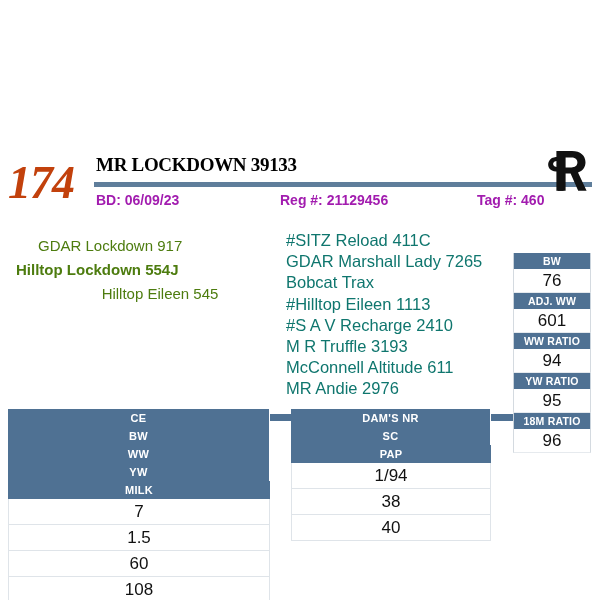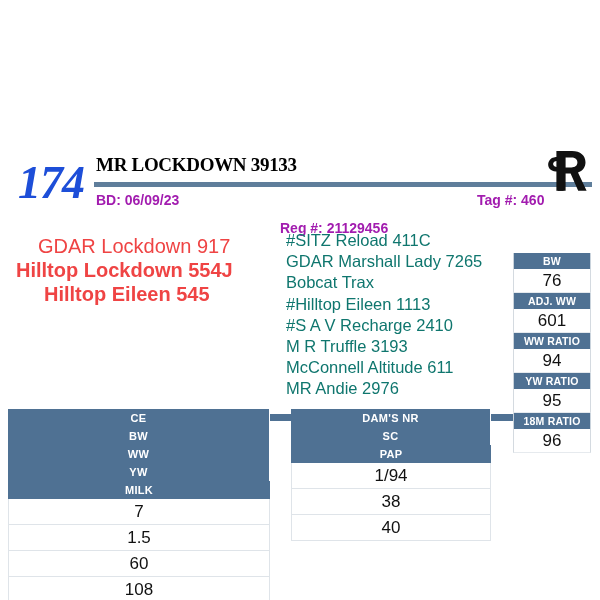--- a/index.html
+++ b/index.html
@@ -32,27 +32,27 @@
     top: 150px;
     width: 584px;
     height: 76px;
   }
 
   .lot-number {
     position: absolute;
     left: 0px;
     top: 10px;
     width: 86px;
-    text-align: center;
+    text-align: left;
     font-family: "Liberation Serif", serif;
     font-style: italic;
     font-weight: bold;
     font-size: 46px;
     letter-spacing: -1px;
-    color: #1d4ed8;
+    color: #c2410c;
     line-height: 1;
   }
 
   .header-right {
     position: absolute;
     left: 86px;
     top: 0;
     right: 0;
   }
 
@@ -83,21 +83,21 @@
   }
   .id-item {
     position: absolute;
     font-weight: bold;
     font-size: 14px;
     line-height: 20px;
     color: #a21caf;
     white-space: nowrap;
   }
   .id-bd  { left: 2px; }
-  .id-reg { left: 186px; margin-top: 28px; }
+  .id-reg { left: 186px; }
   .id-tag { left: 383px; }
 
   .brand-logo {
     position: absolute;
     right: 2px;
     top: -1px;
     width: 52px;
     height: 44px;
   }
 
@@ -108,28 +108,28 @@
     top: 230px;
     width: 584px;
     height: 170px;
   }
 
   .ped-col-left {
     position: absolute;
     left: 0;
     top: 4px;
     width: 268px;
-    font-size: 20px;
+    font-size: 15px;
     line-height: 24px;
-    color: #ef4444;
+    color: #4d7c0f;
   }
   .ped-sire-group { margin-bottom: 20px; }
   .ped-line { white-space: nowrap; }
   .ped-line.indent  { padding-left: 30px; font-weight: normal; }
-  .ped-line.indent2 { padding-left: 36px; font-weight: bold; }
+  .ped-line.indent2 { padding-left: 36px; font-weight: normal; text-align: center; }
   .ped-line.parent  { font-weight: bold; padding-left: 8px; }
   .ped-line.parent2 { font-weight: bold; padding-left: 10px; }
 
   .ped-col-mid {
     position: absolute;
     left: 278px;
     top: 0px;
     width: 230px;
     font-size: 16.5px;
     line-height: 21.2px;

